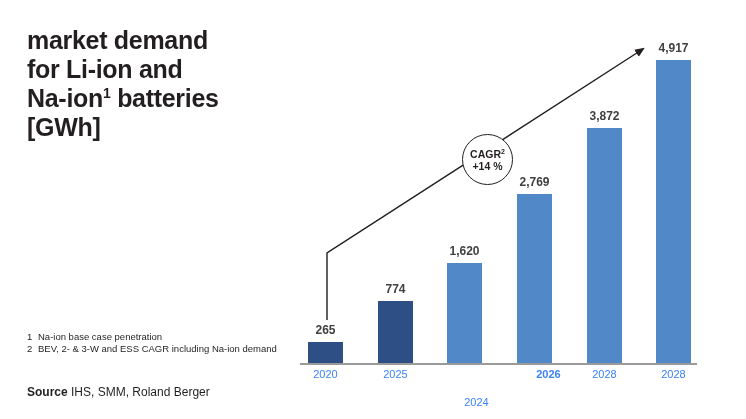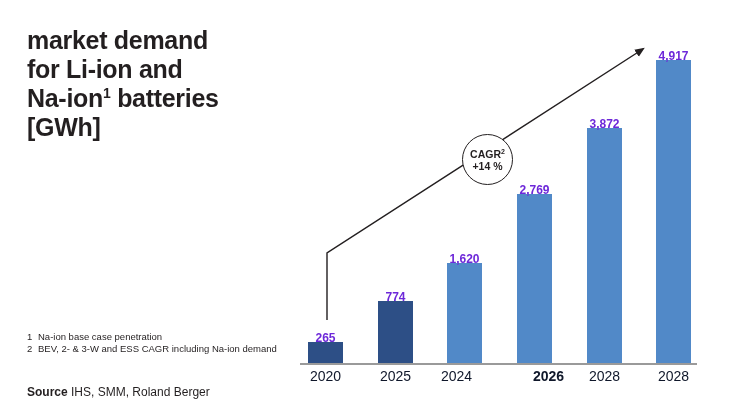--- a/index.html
+++ b/index.html
@@ -90,30 +90,29 @@
   }
 
   .bar {
     position: absolute;
     bottom: 56px; 
   }
   .bar-value {
     position: absolute;
     font-size: 12px;
     font-weight: bold;
-    color: #6d28d9;
+    color: #404040;
     text-align: center;
     white-space: nowrap;
-    margin-top: 8px;
   }
   .tick-label {
     position: absolute;
     top: 368px;
-    font-size: 14px;
-    color: #0f172a;
+    font-size: 11px;
+    color: #3b82f6;
     text-align: center;
     white-space: nowrap;
   }
 
   
   #cagr-bubble {
     position: absolute;
     left: 462px;
     top: 134px;
     width: 49px;
@@ -195,21 +194,21 @@
 
       <div class="bar-value" style="left:-7px; top:323px; width:65px;">265</div>
       <div class="bar-value" style="left:63px; top:282px; width:65px;">774</div>
       <div class="bar-value" style="left:132px; top:244px; width:65px;">1,620</div>
       <div class="bar-value" style="left:202px; top:175px; width:65px;">2,769</div>
       <div class="bar-value" style="left:272px; top:109px; width:65px;">3,872</div>
       <div class="bar-value" style="left:341px; top:41px; width:65px;">4,917</div>
 
       <div class="tick-label" style="left:-7px; width:65px;">2020</div>
       <div class="tick-label" style="left:63px; width:65px;">2025</div>
-      <div class="tick-label" style="left:124px; width:65px;">2024</div>
+      <div class="tick-label" style="left:144px; width:65px;margin-top:28px;">2024</div>
       <div class="tick-label" style="left:216px; width:65px;font-weight:bold;">2026</div>
       <div class="tick-label" style="left:272px; width:65px;">2028</div>
       <div class="tick-label" style="left:341px; width:65px;">2028</div>
     </div>
   </div>
 
   <svg id="trend-svg" viewBox="0 0 746 419">
     <defs>
       <marker id="arrowhead" markerWidth="7" markerHeight="7" refX="5.5" refY="3" orient="auto">
         <path d="M0,0 L7,3 L0,6 z" fill="#231f20"></path>

